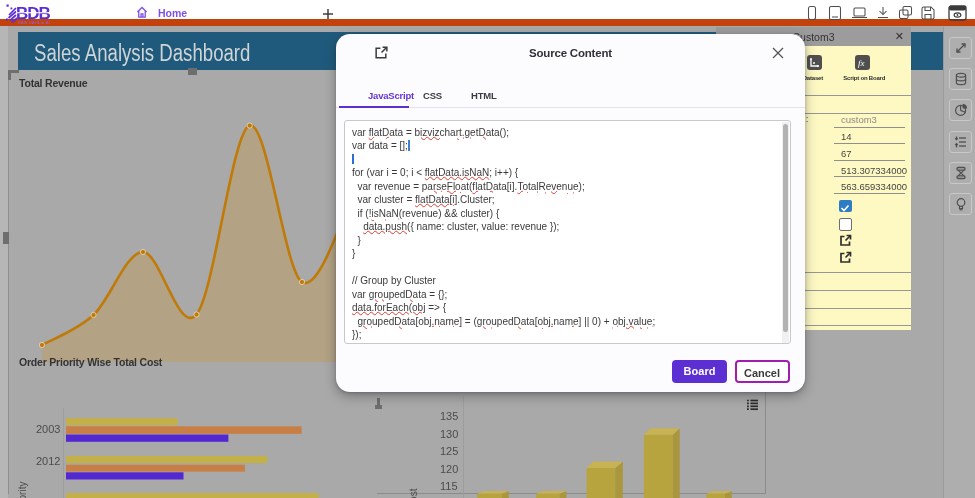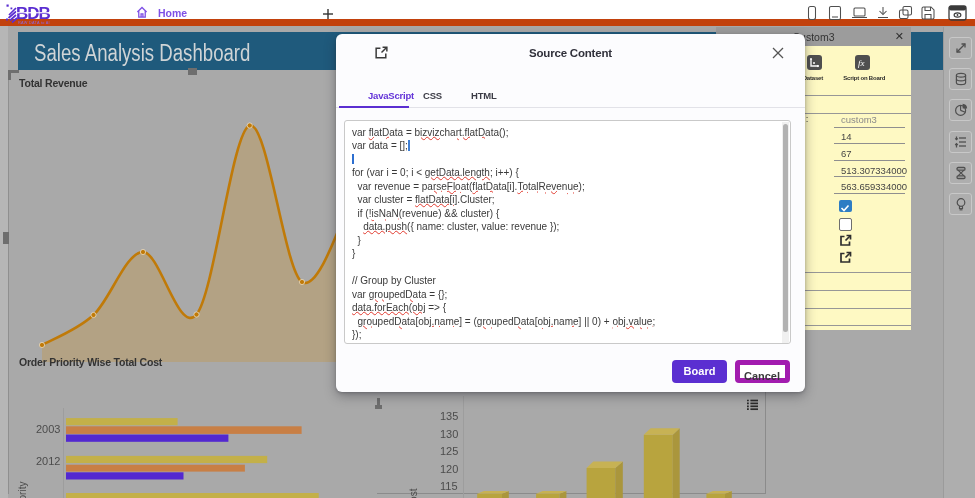--- a/index.html
+++ b/index.html
@@ -23,21 +23,21 @@
 .picon{position:absolute;width:15px;height:15px;background:#4f4f4f;border-radius:3px;color:#fff}
 .plabel{position:absolute;font-size:9.5px;letter-spacing:-0.35px;color:#3c3c3c;white-space:nowrap}
 .pval{position:absolute;left:125px;font-size:9.5px;color:#454545;white-space:nowrap;overflow:hidden;width:66px}
 .pline{position:absolute;left:118px;width:71px;height:1px;background:#8f8f8f}
 .srow{position:absolute;left:0;width:195px;height:1px;background:#979797}
 
 #tools{position:absolute;left:943px;top:27px;width:32px;height:471px;background:#aeaeae;border-left:1px solid #9b9b9b;z-index:10}
 .tbox{position:absolute;left:5px;width:23px;height:22px;border:1px solid #c8c8c8;border-radius:3px}
 .tbox svg{display:block;margin:3px auto}
 
-#modal{position:absolute;left:336px;top:34px;width:469px;height:358px;background:#fcfcfe;border-radius:6px;box-shadow:0 4px 12px rgba(35,35,45,.38),0 1px 3px rgba(35,35,45,.25);z-index:20}
+#modal{position:absolute;left:336px;top:34px;width:469px;height:358px;background:#fcfcfe;border-radius:14px;box-shadow:0 4px 12px rgba(35,35,45,.38),0 1px 3px rgba(35,35,45,.25);z-index:20}
 #mtitle{position:absolute;left:0;top:12.5px;width:469px;text-align:center;font-size:11.5px;letter-spacing:-0.2px;font-weight:bold;color:#31313b}
 .mtab{position:absolute;top:56px;font-size:9.5px;letter-spacing:-0.2px;font-weight:bold;color:#3c3c46}
 #tabline{position:absolute;left:0;top:73px;width:469px;height:1px;background:#e2e2e8}
 #tabsel{position:absolute;left:3px;top:71.5px;width:70px;height:2.5px;background:#5b2fd1}
 #codebox{position:absolute;left:8px;top:85.5px;width:447px;height:224.5px;background:#fff;border:1px solid #c9c9c9;border-radius:3px;overflow:hidden}
 #code{position:absolute;left:7px;top:5px;font-size:10px;line-height:13.5px;color:#3a3a3a;white-space:pre}
 .sq{text-decoration:underline;text-decoration-style:wavy;text-decoration-color:#e13b30;text-decoration-thickness:1px;text-underline-offset:0px}
 #sbar{position:absolute;right:1px;top:1px;width:7px;height:222.5px;background:#f0f0f0}
 #sthumb{position:absolute;left:1px;top:2px;width:5px;height:208px;background:#b2b2b2;border-radius:3px}
 .mbtn{position:absolute;top:326px;width:55px;height:23px;border-radius:4px;font-size:11px;font-weight:bold;text-align:center;line-height:23px}
@@ -265,42 +265,42 @@
           <line x1="2" y1="2" x2="12" y2="12"></line>
           <line x1="12" y1="2" x2="2" y2="12"></line>
         </g>
       </svg>
   <div class="mtab" style="left:32px;color:#6435d8">JavaScript</div>
   <div class="mtab" style="left:87px">CSS</div>
   <div class="mtab" style="left:135px">HTML</div>
   <div id="tabline"></div>
   <div id="tabsel"></div>
   <div id="codebox">
-    <div id="code">var <span class="sq">flatData</span> = <span class="sq">bizvizchart.flatData</span>();
+    <div id="code">var <span class="sq">flatData</span> = <span class="sq">bizvizchart.getData</span>();
 var data = [];<span style="background:#3f7fd4;color:#3f7fd4"> </span>
 <span style="display:inline-block;width:1.5px;height:10px;background:#2d6fd0;vertical-align:-1px"></span>
-for (var i = 0; i &lt; <span class="sq">getData.length</span>; i++) {
+for (var i = 0; i &lt; <span class="sq">flatData.isNaN</span>; i++) {
   var revenue = <span class="sq">parseFloat</span>(<span class="sq">flatData[i]</span>.<span class="sq">TotalRevenue</span>);
   var cluster = <span class="sq">flatData[i]</span>.Cluster;
   if (!<span class="sq">isNaN</span>(revenue) &amp;&amp; cluster) {
     <span class="sq">data.push</span>({ name: cluster, value: revenue });
   }
 }
 
 // Group by Cluster
 var <span class="sq">groupedData</span> = {};
 <span class="sq">data.forEach(obj</span> =&gt; {
   <span class="sq">groupedData[obj.name]</span> = (<span class="sq">groupedData[obj.name]</span> || 0) + <span class="sq">obj.value</span>;
 });</div>
     <div id="sbar">
           <div id="sthumb"></div>
         </div>
   </div>
   <div class="mbtn" style="left:336px;background:#5b2fd1;color:#fff">Board</div>
-  <div class="mbtn" style="left:398.5px;background:#fff;color:#3a3a3a;border:5px solid #a21caf">Cancel</div>
+  <div class="mbtn" style="left:398.5px;background:#fff;color:#3a3a3a;border:2px solid #a21caf">Cancel</div>
 </div>
 
 <div id="nav">
   <svg class="abs" style="left:5px;top:2px" width="54" height="23" viewBox="0 0 54 23">
     <g fill="#5b2ed1">
       <rect x="1.5" y="2.5" width="2.2" height="2.2"></rect>
           <rect x="5.5" y="5.5" width="1.8" height="1.8"></rect>
           <rect x="1" y="16.5" width="2" height="2"></rect>
     </g>
     <g stroke="#5b2ed1" stroke-width="1.7" fill="none">

